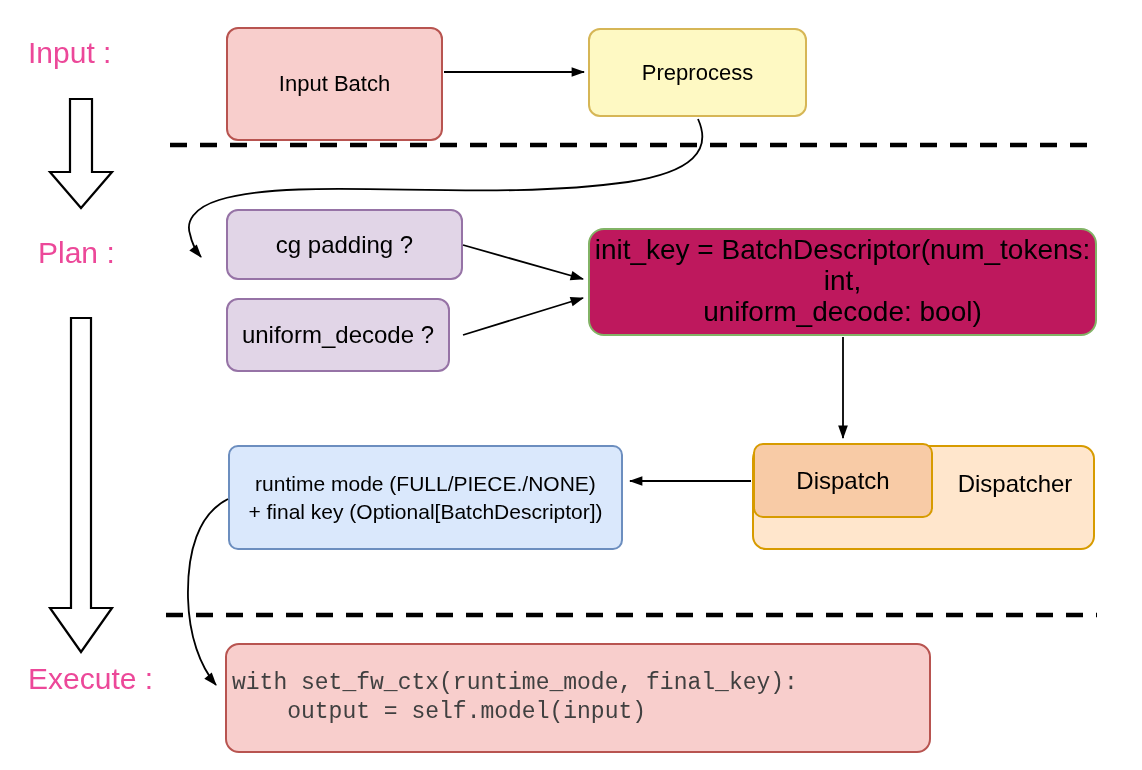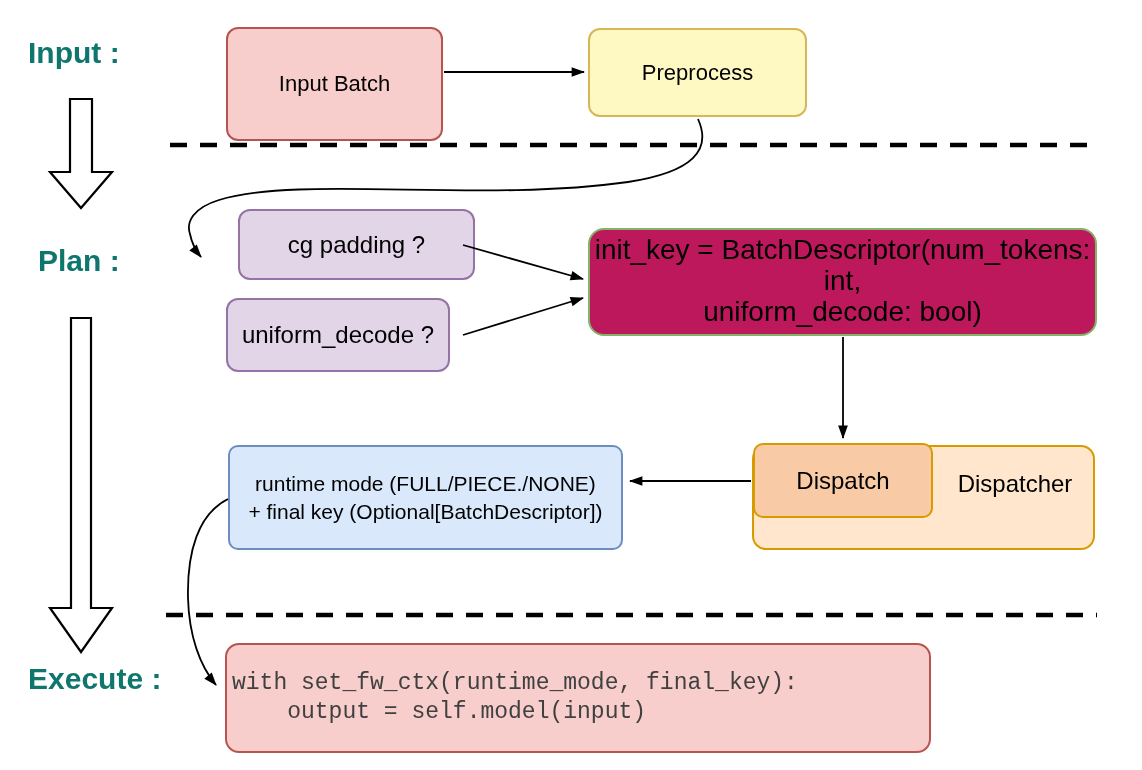--- a/index.html
+++ b/index.html
@@ -8,27 +8,27 @@
     width: 1142px;
     height: 770px;
     background: #ffffff;
     overflow: hidden;
     font-family: "Liberation Sans", sans-serif;
     color: #000;
   }
   .stage-label {
     position: absolute;
     font-size: 30px;
-    font-weight: bold;
-    color: #0f766e;
+    font-weight: normal;
+    color: #ec4899;
     white-space: nowrap;
     z-index: 2;
   }
   #lbl-input   { left: 28px;  top: 36px;  }
-  #lbl-plan    { left: 38px;  top: 244px; }
+  #lbl-plan    { left: 38px;  top: 236px; }
   #lbl-execute { left: 28px;  top: 662px; }
 
   .node {
     position: absolute;
     box-sizing: border-box;
     display: flex;
     flex-direction: column;
     align-items: center;
     justify-content: center;
     text-align: center;
@@ -38,21 +38,21 @@
   }
   #node-input-batch {
     left: 226px; top: 27px; width: 217px; height: 114px;
     background: #f8cecc; border: 2px solid #b85450; font-size: 22px;
   }
   #node-preprocess {
     left: 588px; top: 28px; width: 219px; height: 89px;
     background: #fef9c3; border: 2px solid #d6b656; font-size: 22px;
   }
   #node-cg-padding {
-    left: 238px; top: 209px; width: 237px; height: 71px;
+    left: 226px; top: 209px; width: 237px; height: 71px;
     background: #e1d5e7; border: 2px solid #9673a6; font-size: 24px;
   }
   #node-uniform-decode {
     left: 226px; top: 298px; width: 224px; height: 74px;
     background: #e1d5e7; border: 2px solid #9673a6; font-size: 24px;
   }
   #node-init-key {
     left: 588px; top: 228px; width: 509px; height: 108px;
     background: #be185d; border: 2px solid #82b366; font-size: 28px;
     border-radius: 16px; line-height: 31px; padding-bottom: 4px;

